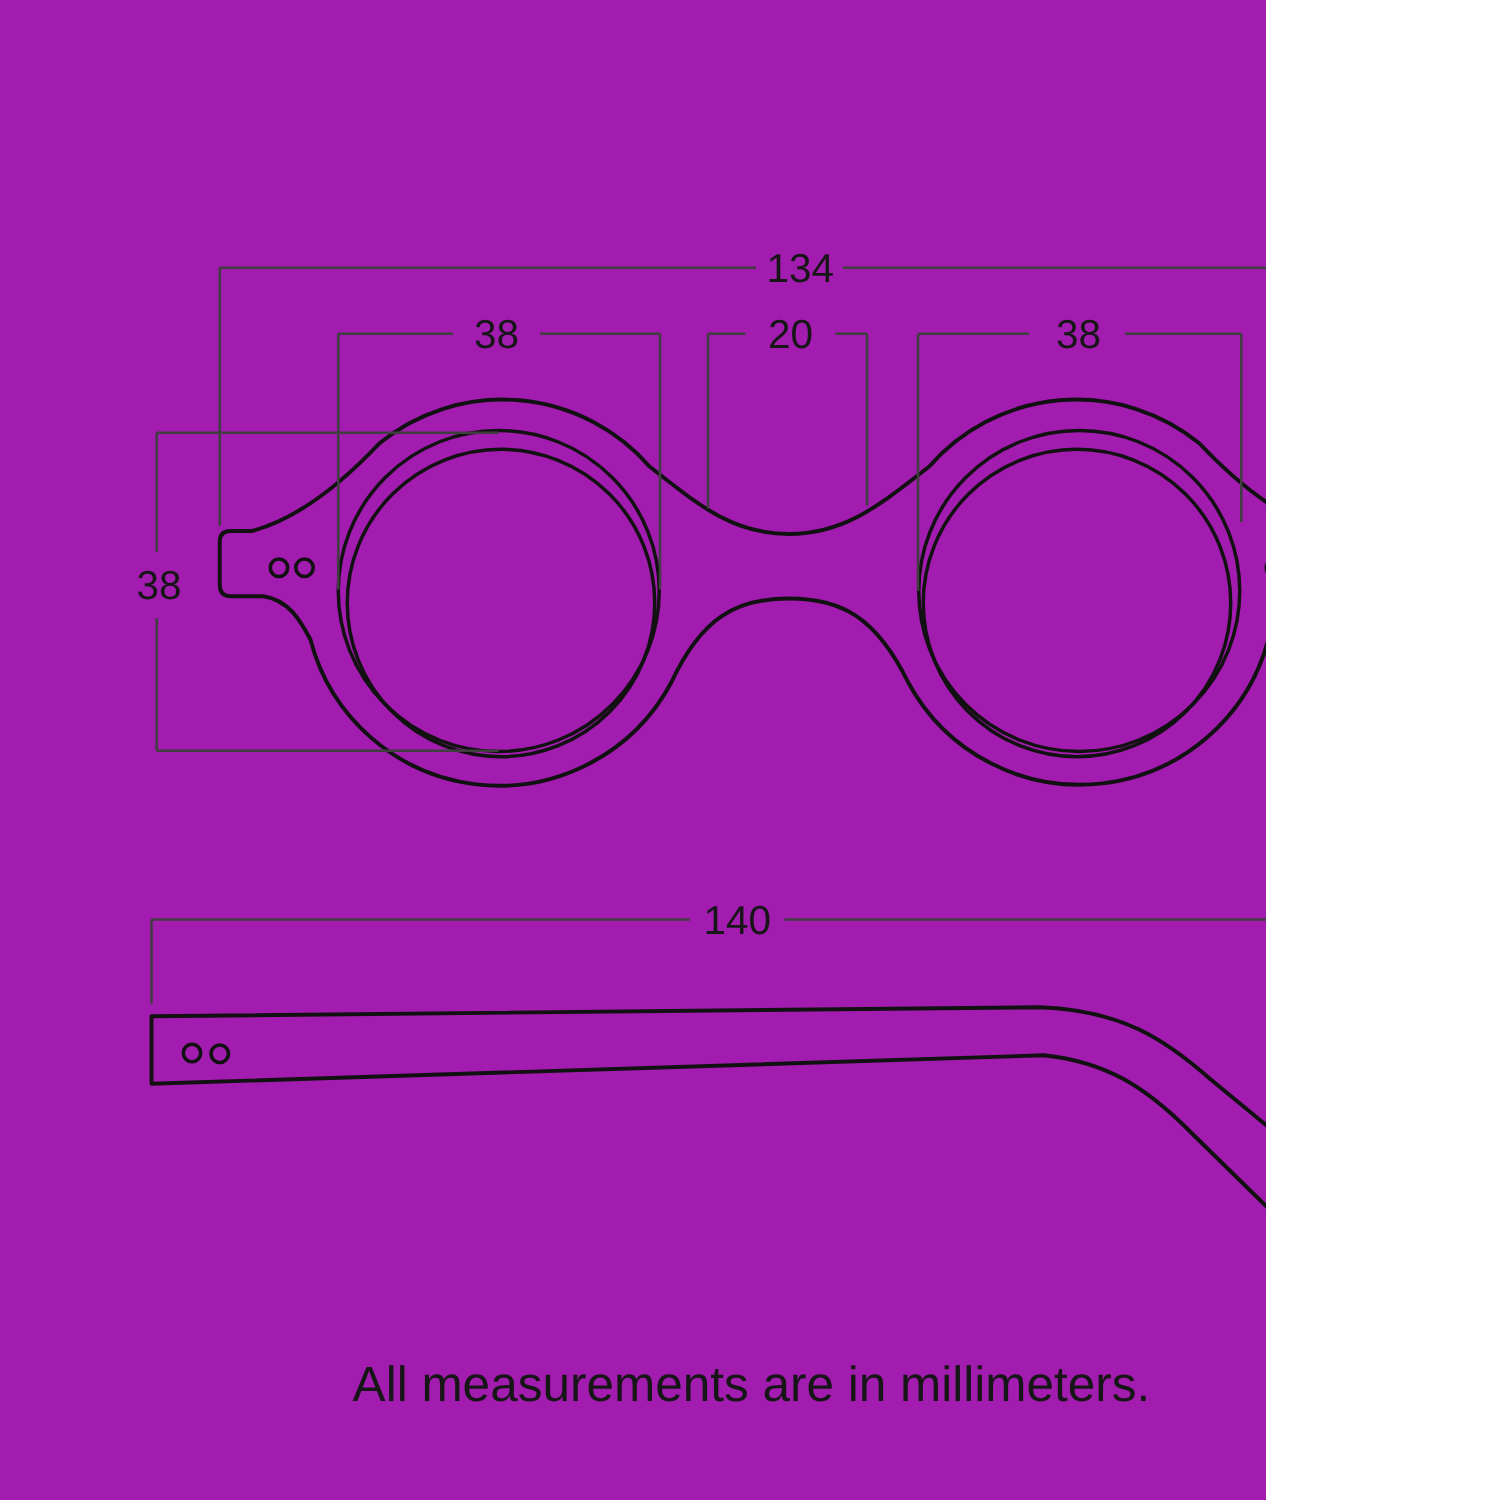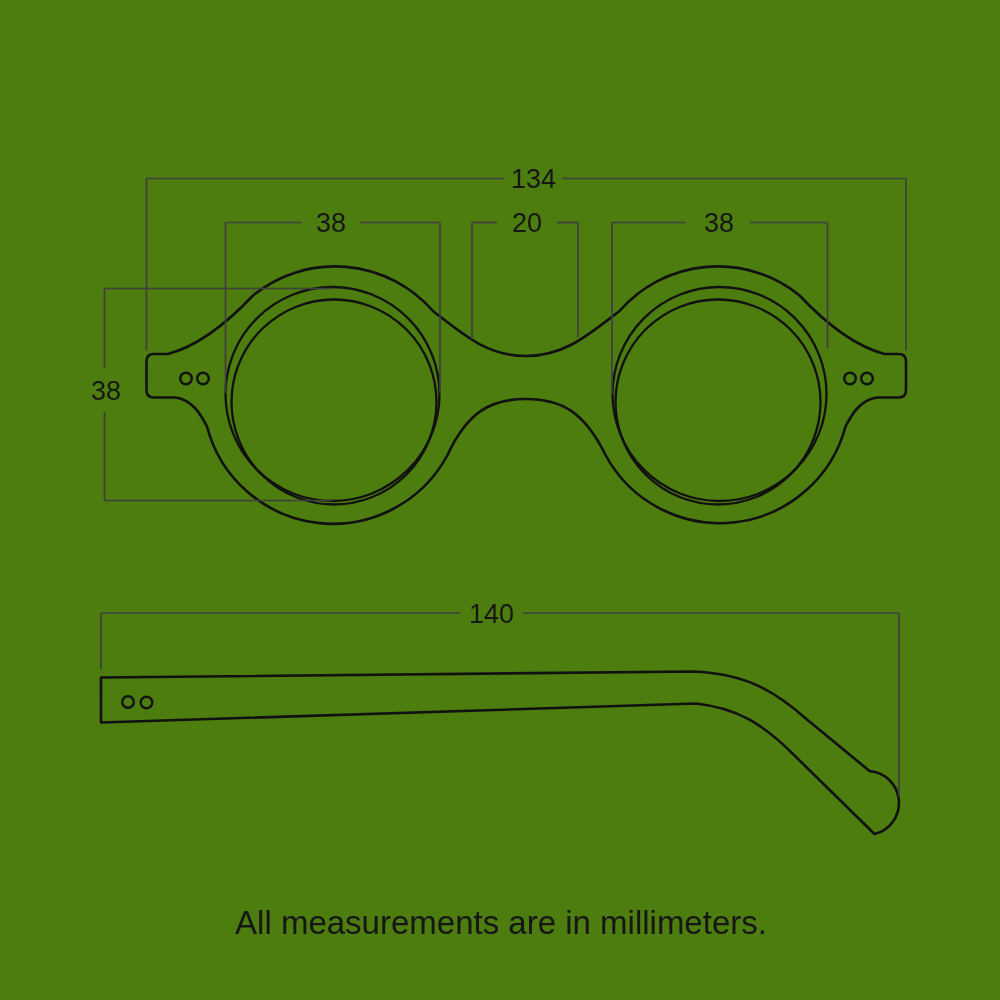--- a/index.html
+++ b/index.html
@@ -1,16 +1,16 @@
 <!DOCTYPE html>
 <html><head>
 <meta charset="utf-8">
 <style>
   html,body{margin:0;padding:0;background:#ffffff;}
-  .page{width:1000px;height:1000px;position:relative;background:#4d7c0f;overflow:hidden;}
+  .page{width:844px;height:1000px;position:relative;background:#a21caf;overflow:hidden;}
   svg{display:block;}
   .outline{fill:none;stroke:#111111;stroke-width:2.6;stroke-linecap:round;stroke-linejoin:round;}
   .lens{fill:none;stroke:#111111;stroke-width:2.3;}
   .rivet{fill:none;stroke:#111111;stroke-width:2.4;}
   .dim{stroke:#3f3f3f;stroke-width:1.7;fill:none;}
   .dim-label{font-family:"Liberation Sans", sans-serif;font-size:27px;fill:#161616;text-anchor:middle;}
   .caption{font-family:"Liberation Sans", sans-serif;font-size:33px;fill:#161616;text-anchor:middle;}
 </style>
 </head>
 <body>

